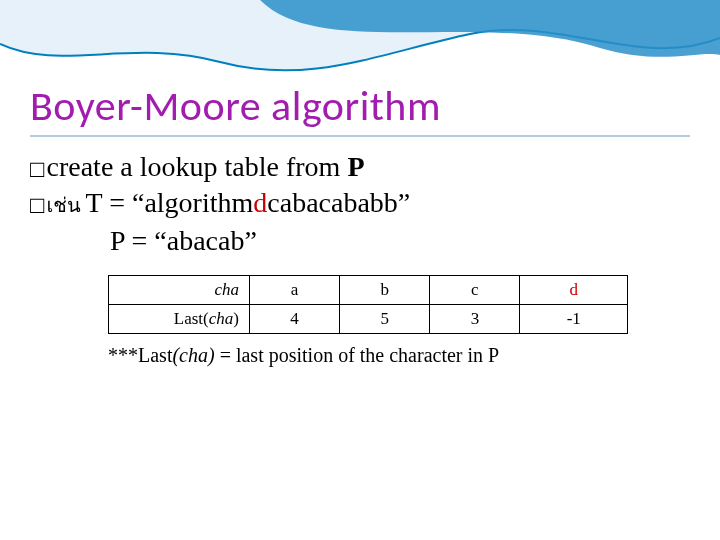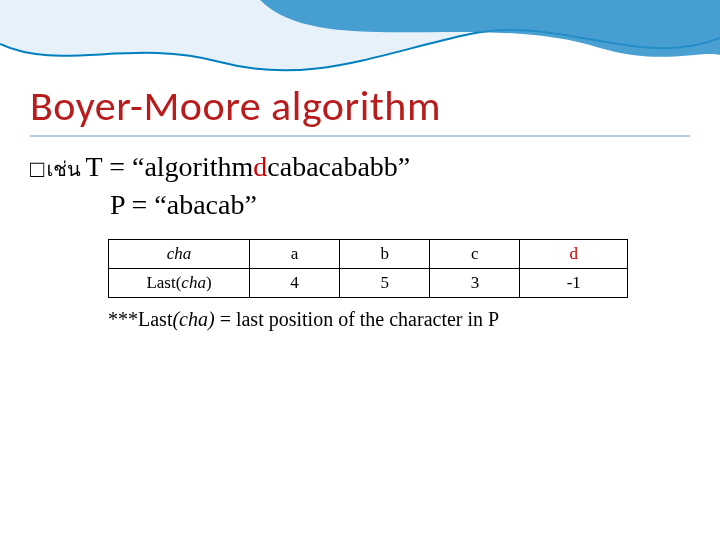--- a/index.html
+++ b/index.html
@@ -29,21 +29,21 @@
     left: 0;
     width: 720px;
     height: 540px;
     box-sizing: border-box;
     padding: 90px 30px 20px 30px;
   }
 
   .title {
     font-family: Calibri, Arial, sans-serif;
     font-size: 42px;
-    color: #b91c1c;
+    color: #a21caf;
     margin: -10px 0 4px 0;
     letter-spacing: 0.5px;
   }
 
   .rule {
     height: 2px;
     background: #b3cde0;
     width: 100%;
     margin: 0 0 14px 0;
   }
@@ -91,21 +91,21 @@
     font-size: 17px;
   }
   table.lookup td, table.lookup th {
     border: 1px solid #000;
     padding: 4px 10px;
     text-align: center;
     font-weight: normal;
     font-family: Georgia, serif;
   }
   table.lookup td:first-child {
-    text-align: center;
+    text-align: right;
     width: 120px;
   }
   table.lookup .hdr { font-style: italic; }
   table.lookup .d   { color: #cc0000; }
 
   .footnote {
     margin: 10px 0 17px 78px;
     font-size: 20px;
     white-space: nowrap;
   }
@@ -119,20 +119,23 @@
   <path d="M0,44 C60,72 130,38 220,62 C310,86 380,53 470,34 C560,15 640,70 720,38" fill="none" stroke="#007fbf" stroke-width="2"></path>
   <path d="M260,0 C320,60 480,10 600,48 C660,66 700,50 720,55 L720,0 Z" fill="#2a8fc9" opacity="0.85"></path>
 </svg>
 
 <div class="slide-body">
 
   <div class="title">Boyer-Moore algorithm</div>
   <div class="rule"></div>
 
 
+  <div class="line">
+    <span class="bullet">□</span><span>create a lookup table from </span><b>P</b>
+  </div>
 
   <div class="line">
     <span class="bullet">□</span><span class="thai">เช่น   </span><span>T = “algorithm</span><span class="red">d</span><span>cabacababb”</span>
   </div>
 
   <div class="line indent">
     <span>P = “abacab”</span>
   </div>
 
   <div class="table-wrap">

